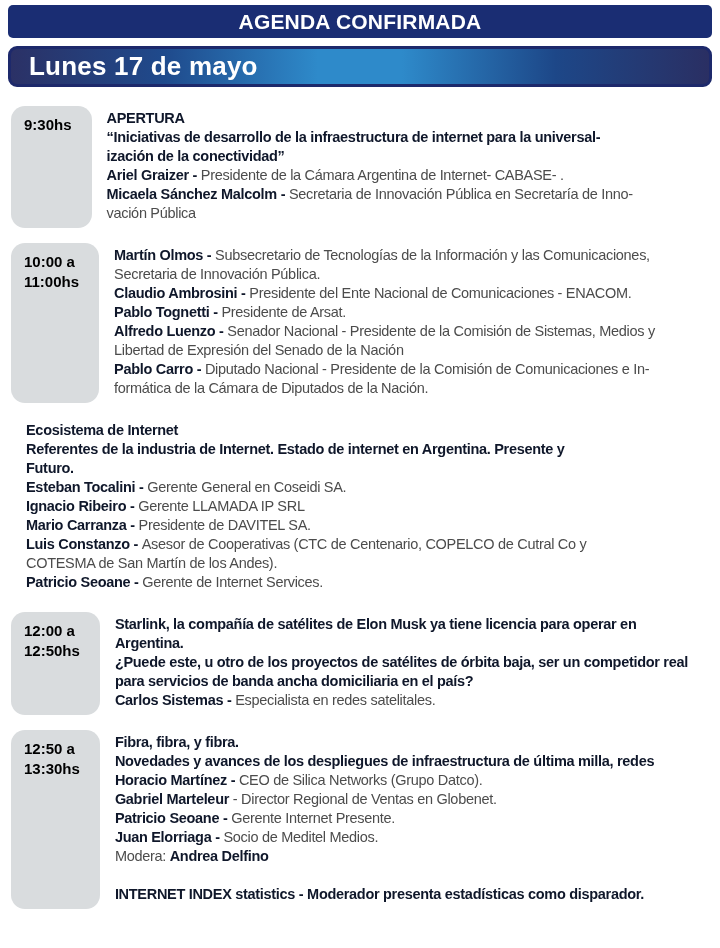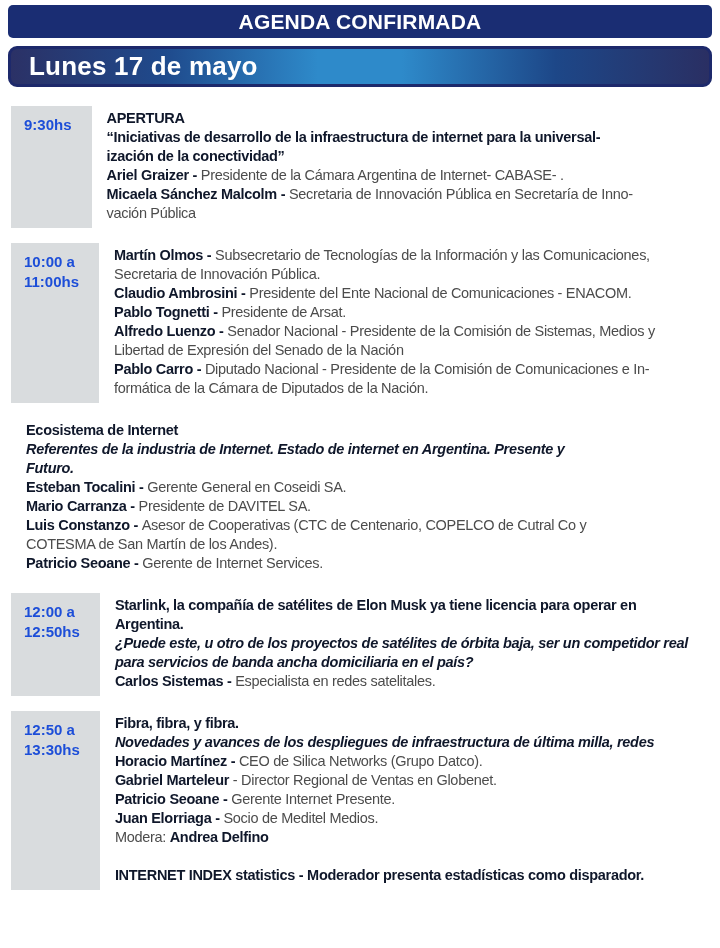--- a/index.html
+++ b/index.html
@@ -17,33 +17,33 @@
     margin:8px 8px 0 8px; height:35px; border-radius:9px;
     border:3px solid #1d296b;
     display:flex; align-items:center;
     color:#ffffff; font-weight:bold; font-size:26px; padding-left:18px;
     letter-spacing:0.2px;
   }
   .agenda { margin:19px 8px 0 11px; }
   .session { display:flex; align-items:stretch; margin-bottom:15px; }
   .timebox {
     flex:0 0 75px; box-sizing:border-box;
-    background:#d9dcde; border-radius:0;
+    background:#d9dcde; border-radius:14px;
     padding:9px 20px 0 13px;
-    font-weight:bold; font-size:15px; line-height:20px; color:#1d4ed8;
+    font-weight:bold; font-size:15px; line-height:20px; color:#000000;
   }
   .content {
     margin-left:15px; width:611px;
     padding:3px 0 5px 0;
     font-size:14.5px; line-height:19px;
     color:#4c4c4c; letter-spacing:-0.3px;
   }
   .line { min-height:19px; white-space:nowrap; }
   .seg.b { font-weight:bold; color:#0f172a; }
-  .seg.i { font-style:italic; }
+  .seg.i { }
 </style>
 </head>
 <body>
 
 <div class="banner-top" style="background: rgb(26, 45, 115);">
   <span>AGENDA CONFIRMADA</span>
 </div>
 
 <div class="banner-day" style="border-color: rgb(29, 41, 107); background: linear-gradient(90deg, rgb(43, 49, 102) 0%, rgb(31, 74, 140) 22%, rgb(46, 138, 202) 44%, rgb(46, 138, 202) 56%, rgb(29, 71, 136) 78%, rgb(42, 47, 99) 100%);">
   <span>Lunes 17 de mayo</span>
@@ -78,20 +78,21 @@
         <div class="line"><span class="seg b">Pablo Carro - </span><span class="seg">Diputado Nacional - Presidente de la Comisión de Comunicaciones e In-</span></div>
         <div class="line"><span class="seg">formática de la Cámara de Diputados de la Nación.</span></div>
       </div>
     </div>
     <div class="session">
       <div class="content">
         <div class="line"><span class="seg b">Ecosistema de Internet</span></div>
         <div class="line"><span class="seg b i">Referentes de la industria de Internet. Estado de internet en Argentina. Presente y</span></div>
         <div class="line"><span class="seg b i">Futuro.</span></div>
         <div class="line"><span class="seg b">Esteban Tocalini - </span><span class="seg">Gerente General en Coseidi SA.</span></div>
+        <div class="line"><span class="seg b">Ignacio Ribeiro - </span><span class="seg">Gerente LLAMADA IP SRL</span></div>
         <div class="line"><span class="seg b">Mario Carranza - </span><span class="seg">Presidente de DAVITEL SA.</span></div>
         <div class="line"><span class="seg b">Luis Constanzo - </span><span class="seg">Asesor de Cooperativas (CTC de Centenario, COPELCO de Cutral Co y</span></div>
         <div class="line"><span class="seg">COTESMA  de San Martín de los Andes).</span></div>
         <div class="line"><span class="seg b">Patricio Seoane - </span><span class="seg">Gerente de Internet Services.</span></div>
       </div>
     </div>
     <div class="session">
       <div class="timebox" style="background: rgb(217, 220, 222);">
         <div class="tline">12:00 a</div>
         <div class="tline">12:50hs</div>

